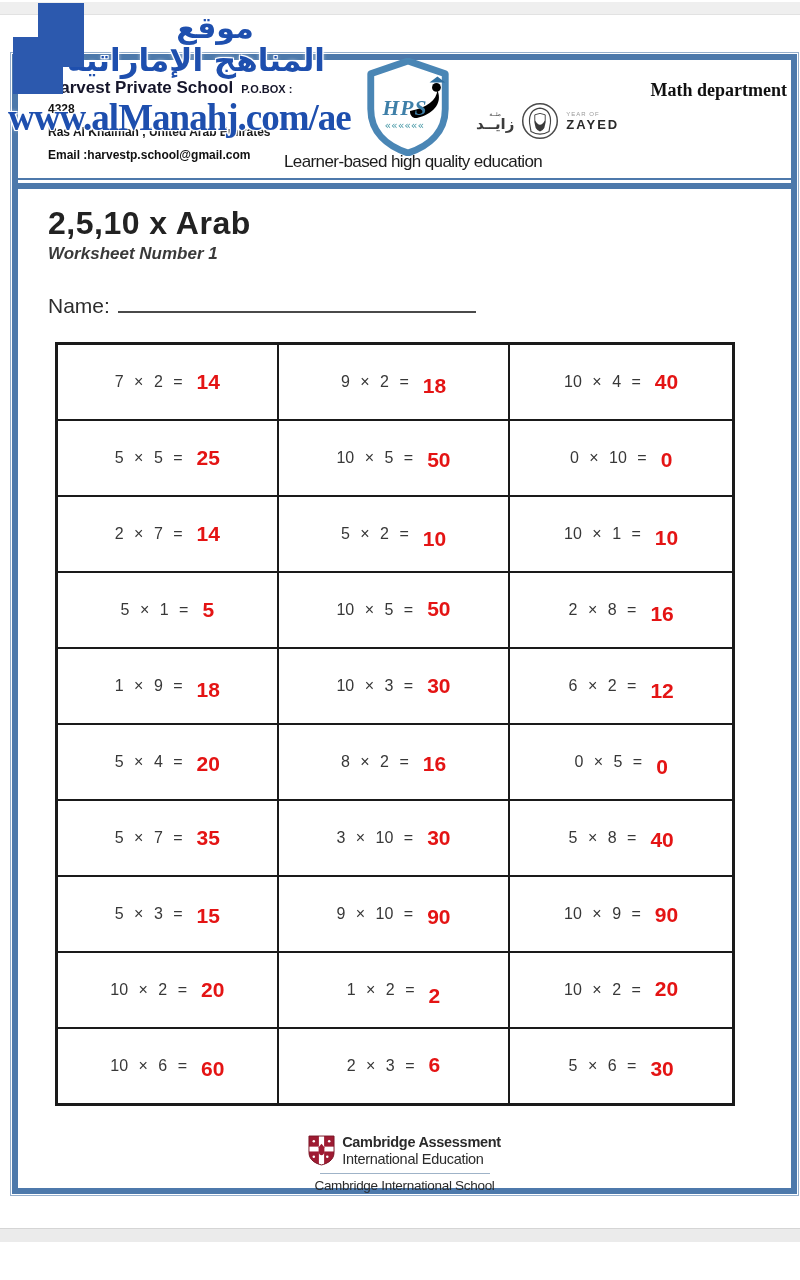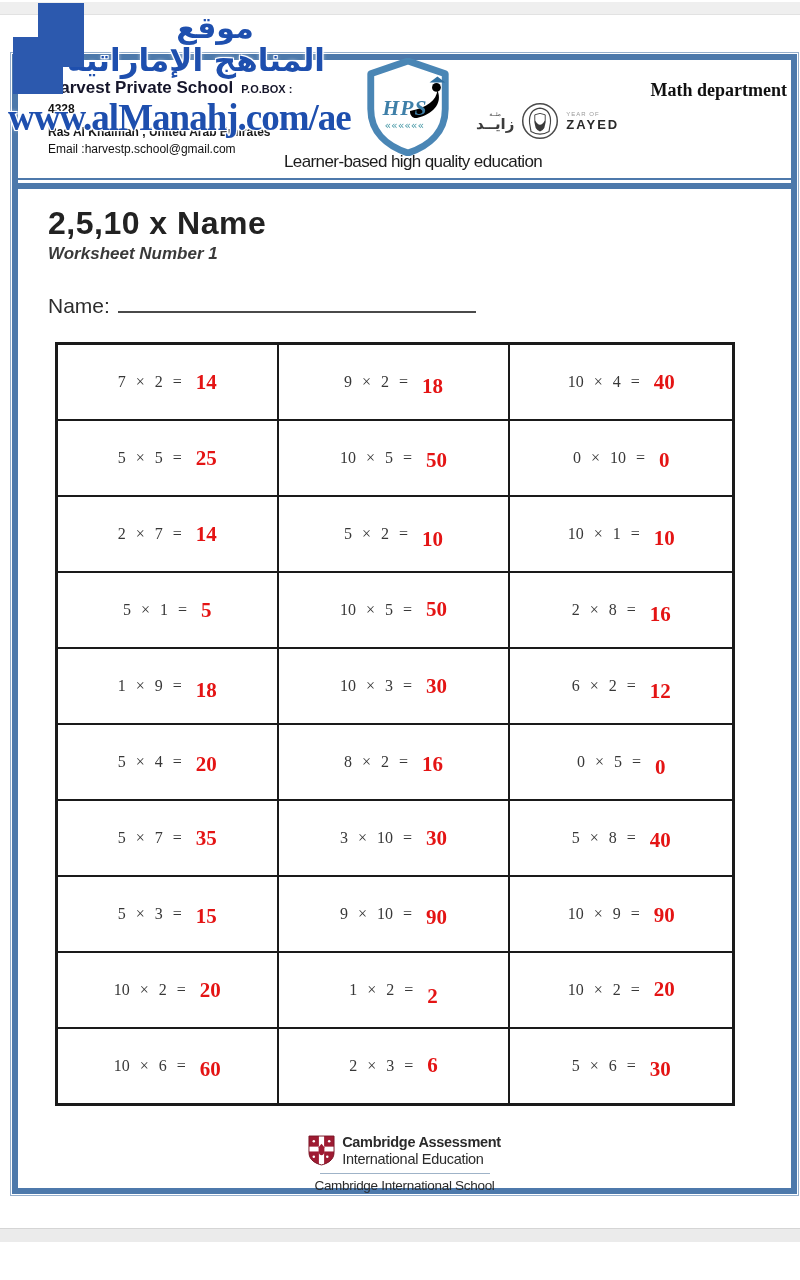--- a/index.html
+++ b/index.html
@@ -19,21 +19,21 @@
   .hdr { position:relative; width:100%; height:118px; }
   .hdr-div-thin  { height:2px; background:#4d79ab; }
   .hdr-div-gap   { height:3px; background:#fff; }
   .hdr-div-thick { height:6px; background:#4d79ab; }
 
   .school-block { position:absolute; left:30px; top:18px; color:#111; }
   .school-name  { font-size:17px; font-weight:bold; color:#15152a; }
   .pobox        { font-size:11px; font-weight:bold; color:#15152a; margin-left:8px; }
   .school-line2 { font-size:12px; font-weight:bold; margin-top:4px; }
   .school-line3 { font-size:12px; font-weight:bold; margin-top:9px; }
-  .school-line4 { font-size:12px; font-weight:normal; margin-top:3px; }
+  .school-line4 { font-size:12px; font-weight:bold; margin-top:9px; }
 
   .hps-shield { position:absolute; left:340px; top:-2px; }
   .slogan { position:absolute; left:266px; top:92px; width:250px; font-size:17px;
             letter-spacing:-0.6px; color:#1c1c1c; white-space:nowrap; }
 
   .zayed { position:absolute; left:458px; top:42px; display:flex; align-items:center; gap:7px; }
   .zayed-ar { font-family:"DejaVu Sans", sans-serif; font-size:15px; font-weight:bold; color:#3c3c3c; direction:rtl; line-height:1; }
   .zayed-ar small { display:block; font-size:6px; text-align:center; font-weight:normal; }
   .zayed-en .yo { font-size:6px; color:#999; letter-spacing:1px; }
   .zayed-en .zy { font-size:13px; font-weight:bold; color:#2b2b2b; letter-spacing:2px; }
@@ -43,21 +43,21 @@
 
   
   .ws-body { padding-left:30px; }
   .ws-title { margin-top:16px; font-size:32px; font-weight:bold; color:#222; letter-spacing:0.5px; }
   .ws-sub   { margin-top:2px; font-size:17px; font-weight:bold; font-style:italic; color:#3a3a3a; }
   .name-row { margin-top:30px; font-size:21px; color:#2d2d2d; }
   .name-line{ display:inline-block; width:358px; border-bottom:2px solid #4a4a4a; height:18px; margin-left:8px; }
 
   
   .grid { margin-top:24px; margin-left:7px; width:680px; border:3px solid #1a1a1a; }
-  .grow { display:flex; border-top:2px solid #1a1a1a;font-family:Liberation Serif, serif; }
+  .grow { display:flex; border-top:2px solid #1a1a1a; }
   .grow:first-child { border-top:none; }
   .gcell { height:74px; display:flex; align-items:center; justify-content:center;
            border-left:2px solid #1a1a1a; }
   .gcell:first-child { border-left:none; }
   .gcell.c1 { width:220px; } .gcell.c2 { width:233px;text-align:center; } .gcell.c3 { width:225px; }
   .q  { font-size:16px; color:#383838; word-spacing:6px; }
   .ans{ font-size:21px; font-weight:bold; color:#e41414; margin-left:14px; }
 
   
   .cam { position:absolute; left:0; right:0; top:1074px; display:flex; flex-direction:column; align-items:center; }
@@ -129,21 +129,21 @@
         </div>
       </div>
 
       <div class="dept">Math department</div>
     </div>
     <div class="hdr-div-thin"></div>
     <div class="hdr-div-gap"></div>
     <div class="hdr-div-thick"></div>
 
     <div class="ws-body">
-      <div class="ws-title">2,5,10 x Name</div>
+      <div class="ws-title">2,5,10 x Arab</div>
       <div class="ws-sub">Worksheet Number 1</div>
       <div class="name-row">
         <span>Name:</span><span class="name-line"></span>
       </div>
 
       <div class="grid">
           <div class="grow">
             <div class="gcell c1">
               <span class="q">7 × 2 =</span>
               <span class="ans" style="transform: translateY(0px);">14</span>

